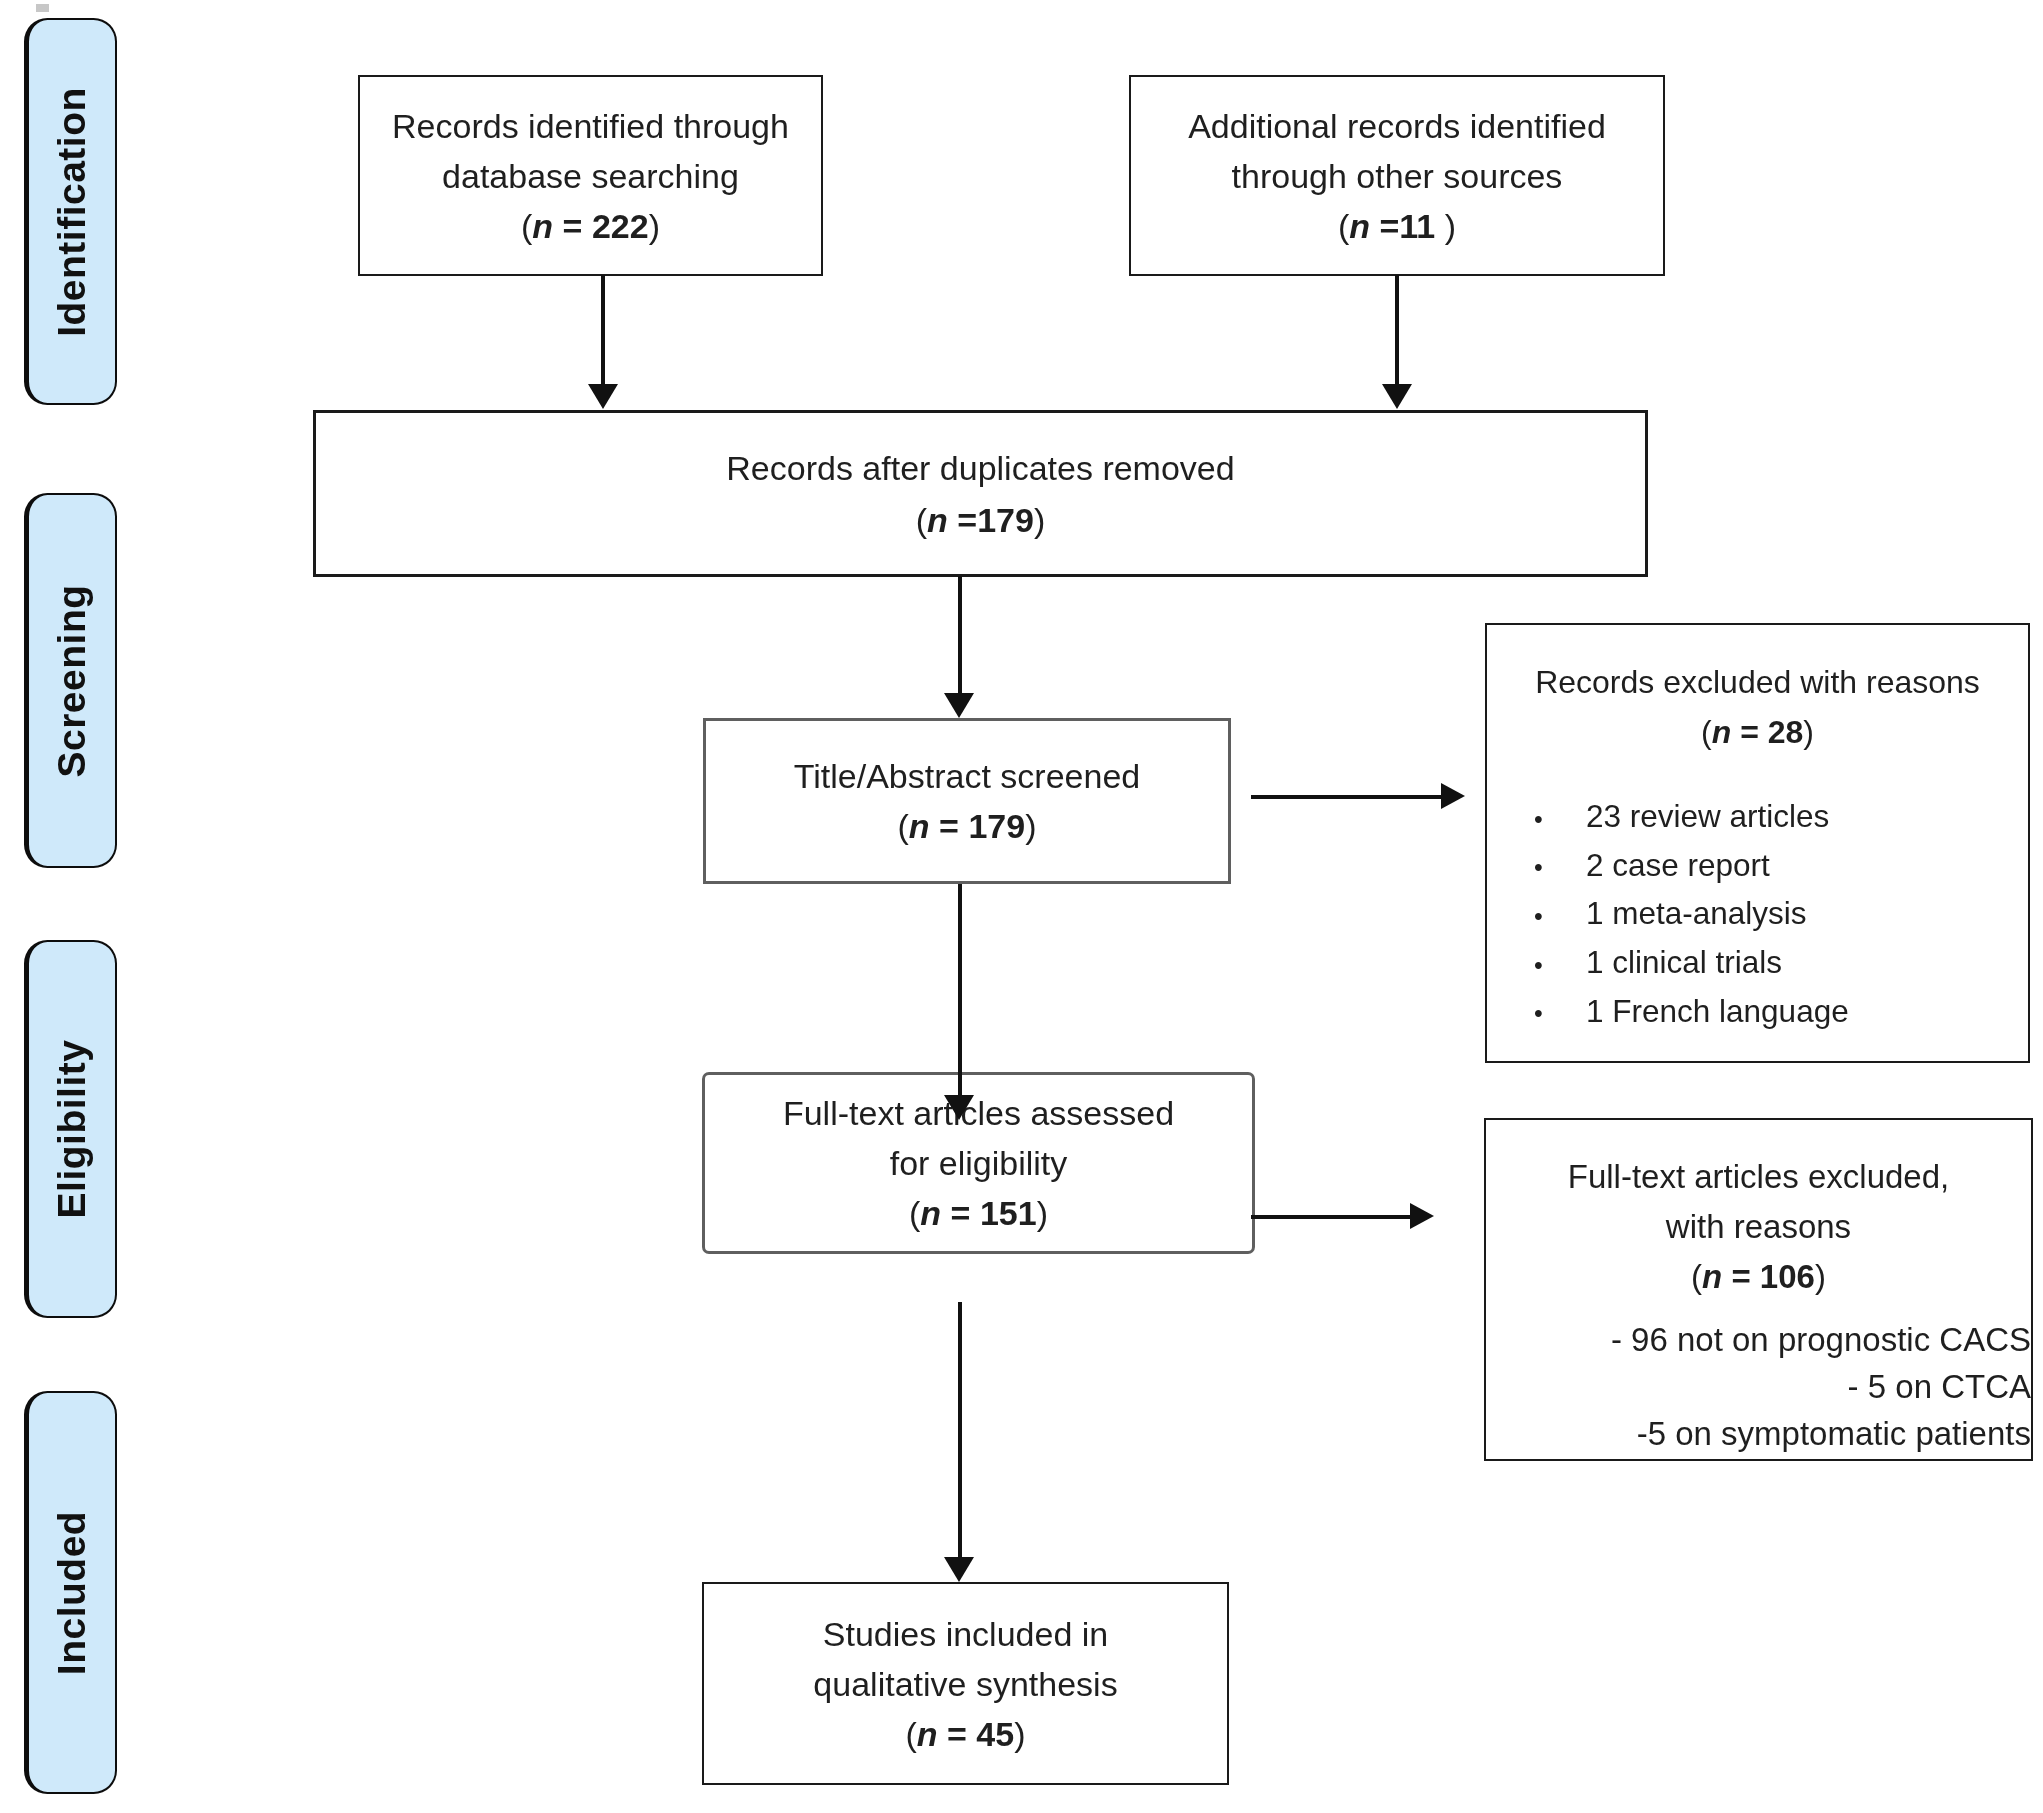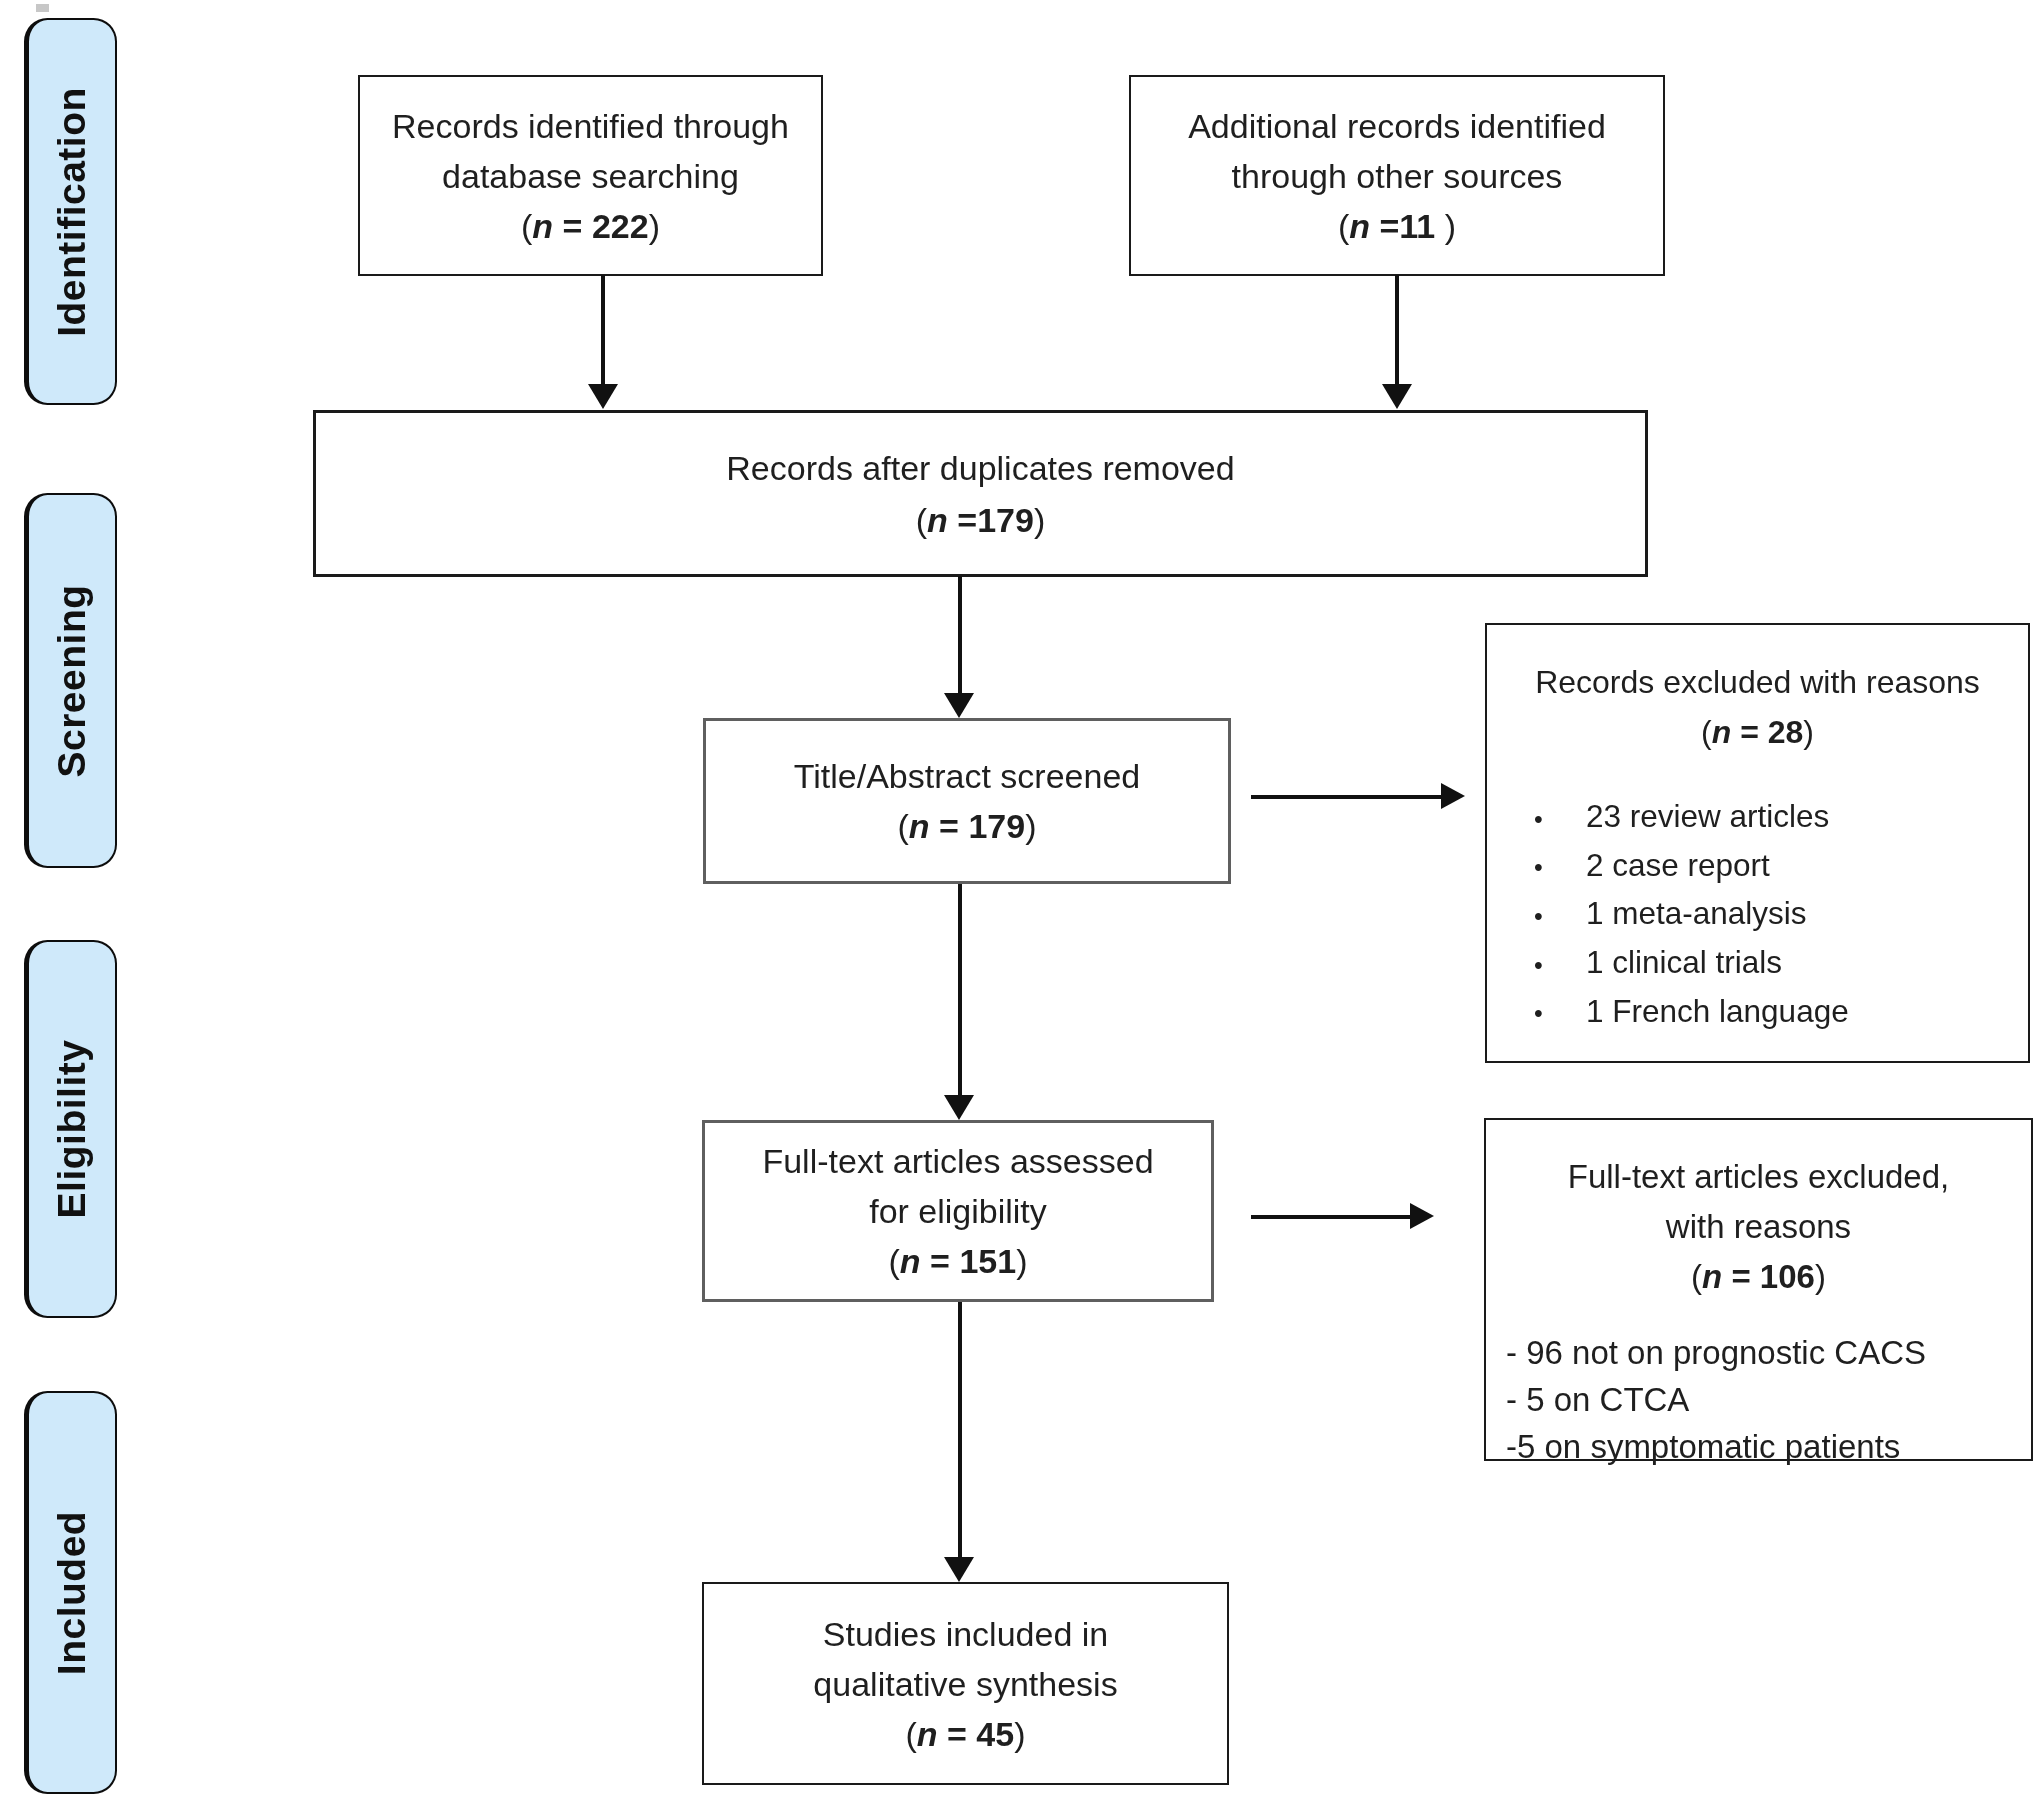--- a/index.html
+++ b/index.html
@@ -76,23 +76,23 @@
   #box-records-excluded .bullet-glyph {
     display: inline-block;
     width: 52px;
     font-size: 25px;
     vertical-align: middle;
     text-align: left;
     padding-left: 9px;
   }
   #box-fulltext-excluded { font-size: 33px; line-height: 50px; padding-top: 32px; }
   #box-fulltext-excluded .reasons {
-    text-align: left;
-    padding-left: 20px;
-    margin-top: 27px;
+    text-align: right;
+    padding-left: 14px;
+    margin-top: 14px;
     line-height: 47px;
   }
 
   
   .vline {
     position: absolute;
     width: 3.6px;
     background: #111111;
   }
   .hline {
@@ -170,21 +170,21 @@
     <p><span>(</span><span class="n-sym">n</span><span class="n-val"> = 28</span><span>)</span></p>
     <ul>
       <li><span class="bullet-glyph">•</span><span>23 review articles</span></li>
       <li><span class="bullet-glyph">•</span><span>2 case report</span></li>
       <li><span class="bullet-glyph">•</span><span>1 meta-analysis</span></li>
       <li><span class="bullet-glyph">•</span><span>1 clinical trials</span></li>
       <li><span class="bullet-glyph">•</span><span>1 French language</span></li>
     </ul>
   </div>
 
-  <div class="box gray-border" style="left:702px; top:1120px; width:512px; height:182px;">
+  <div class="box gray-border" style="left:702px; top:1072px; width:553px; height:182px;border-radius:7px;">
     <p>Full-text articles assessed</p>
     <p>for eligibility</p>
     <p><span>(</span><span class="n-sym">n</span><span class="n-val"> = 151</span><span>)</span></p>
   </div>
 
   <div class="box top-align" id="box-fulltext-excluded" style="left:1484px; top:1118px; width:549px; height:343px;">
     <p>Full-text articles excluded,</p>
     <p>with reasons</p>
     <p><span>(</span><span class="n-sym">n</span><span class="n-val"> = 106</span><span>)</span></p>
     <div class="reasons">

